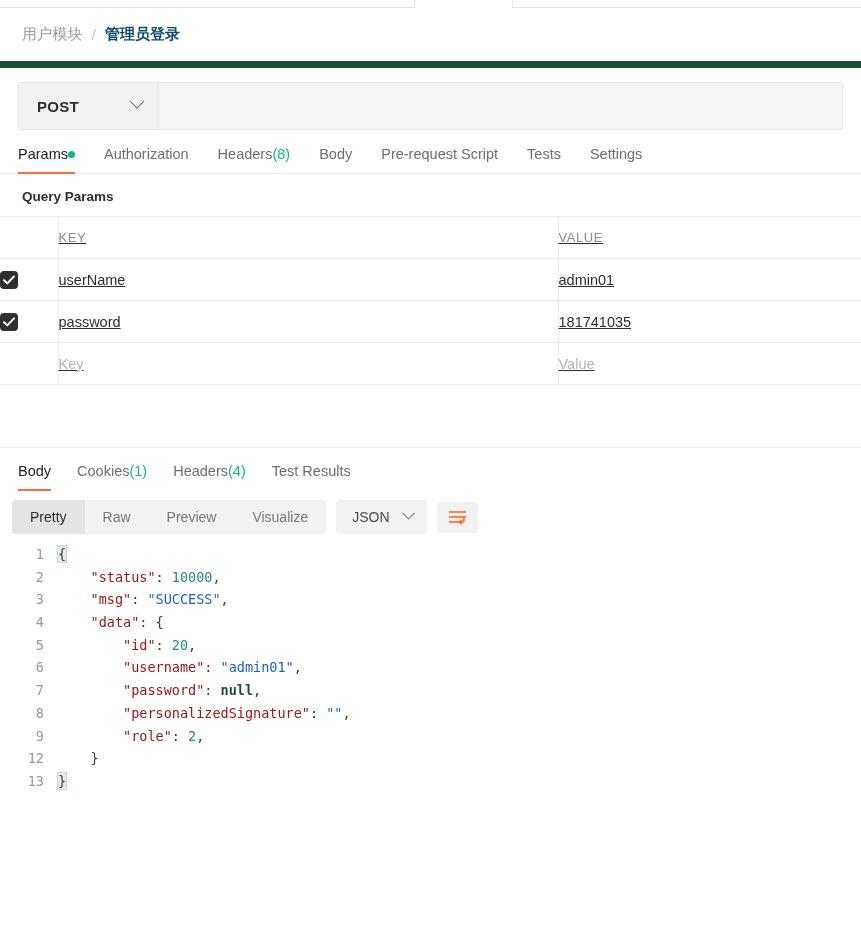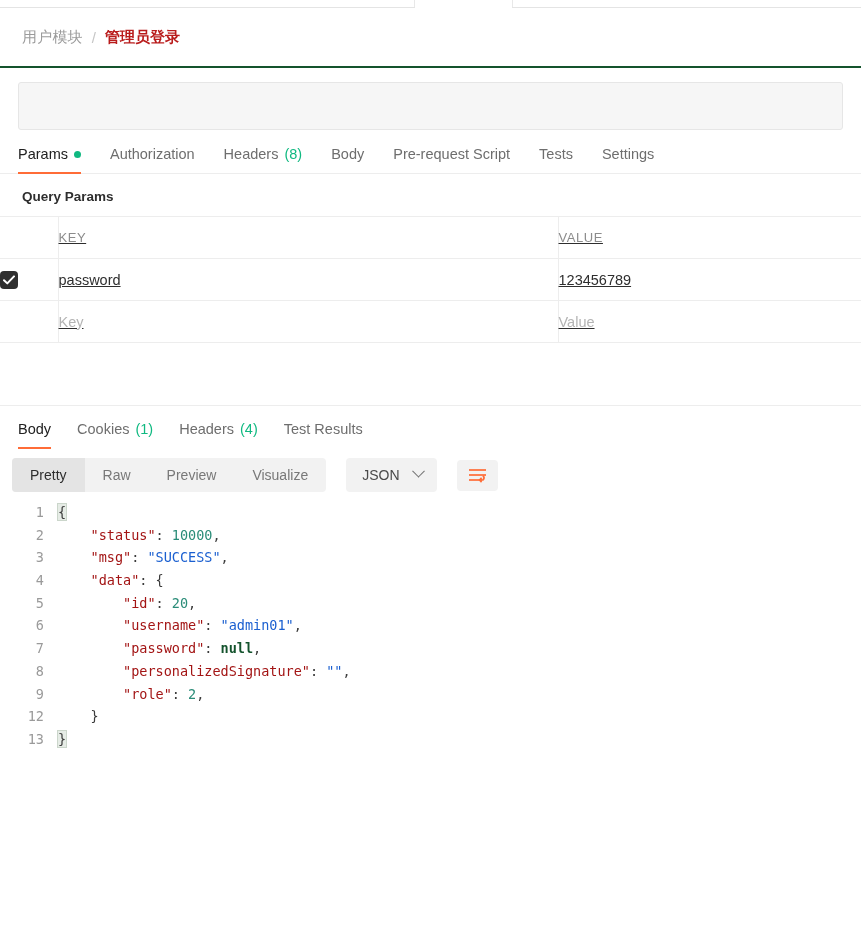--- a/index.html
+++ b/index.html
@@ -35,39 +35,39 @@
     top: 0; bottom: 1px;
     width: 1px;
     background: #e8e8e8;
   }
   .tabstrip .tab-side.s1 { left: 414px; }
   .tabstrip .tab-side.s2 { left: 512px; }
 
   
   .breadcrumb-bar {
     height: 60px;
-    border-bottom: 2px solid #14532d;
+    border-bottom: 7px solid #14532d;
     display: flex;
     align-items: center;
     padding: 0 0 0 22px;
     box-sizing: border-box;
   }
   .bc-parent {
     font-size: 15px;
     color: #9b9b9b;
     letter-spacing: .2px;
   }
   .bc-sep {
     font-size: 15px;
     color: #c6c6c6;
     margin: 0 9px;
   }
   .bc-current {
     font-size: 15px;
-    color: #b91c1c;
+    color: #0c4a6e;
     font-weight: bold;
   }
 
   
   .url-wrap {
     padding: 14px 18px 0 18px;
   }
   .url-bar {
     display: flex;
     height: 46px;
@@ -125,21 +125,20 @@
   .rtab {
     position: relative;
     font-size: 14.5px;
     color: #6e6e6e;
     padding: 0 0 11px 0;
     margin-right: 29px;
     cursor: pointer;
     white-space: nowrap;
     display: flex;
     align-items: center;
-    gap: 6px;
   }
   .rtab.active { color: #212121; }
   .rtab.active::after {
     content: "";
     position: absolute;
     left: 0; right: 0; bottom: -1px;
     height: 2px;
     background: #ff6c37;
   }
   .dot-green {
@@ -210,21 +209,21 @@
     height: 42px;
     box-sizing: border-box;
   }
   .resp-tabs .rtab { margin-right: 26px; }
 
   
   .resp-toolbar {
     display: flex;
     align-items: center;
     padding: 10px 0 0 12px;
-    gap: 20px;
+    gap: 10px;
   }
   .seg {
     display: flex;
     background: #f2f2f2;
     border-radius: 4px;
     overflow: hidden;
   }
   .seg-item {
     font-size: 14px;
     color: #787878;
@@ -306,20 +305,24 @@
 </div>
 
 <div class="breadcrumb-bar">
   <span class="bc-parent">用户模块</span>
   <span class="bc-sep">/</span>
   <span class="bc-current">管理员登录</span>
 </div>
 
 <div class="url-wrap">
   <div class="url-bar">
+    <div class="method-box">
+      <span class="method-label">POST</span>
+      <span class="chev"></span>
+    </div>
   </div>
 </div>
 
 <div class="req-tabs" id="req-tabs">
     <div class="rtab active">
       <span>Params</span>
       <span class="dot-green"></span>
     </div>
     <div class="rtab">
       <span>Authorization</span>
@@ -356,22 +359,31 @@
       <th class="hdr">VALUE</th>
     </tr>
   </thead>
   <tbody id="params-body">
       <tr>
         <td class="checkcell"><span class="cbox">
             <svg width="12" height="10" viewBox="0 0 12 10">
               <path d="M1 5.2 L4.3 8.4 L11 1.4" stroke="#ffffff" stroke-width="2" fill="none" stroke-linecap="round" stroke-linejoin="round"></path>
             </svg>
           </span></td>
+        <td class="cell">userName</td>
+        <td class="cell">admin01</td>
+      </tr>
+      <tr>
+        <td class="checkcell"><span class="cbox">
+            <svg width="12" height="10" viewBox="0 0 12 10">
+              <path d="M1 5.2 L4.3 8.4 L11 1.4" stroke="#ffffff" stroke-width="2" fill="none" stroke-linecap="round" stroke-linejoin="round"></path>
+            </svg>
+          </span></td>
         <td class="cell">password</td>
-        <td class="cell">123456789</td>
+        <td class="cell">181741035</td>
       </tr>
       <tr>
         <td class="checkcell"></td>
         <td class="cell ph">Key</td>
         <td class="cell ph">Value</td>
       </tr>
     </tbody>
 </table>
 
 <div class="gap"></div>

